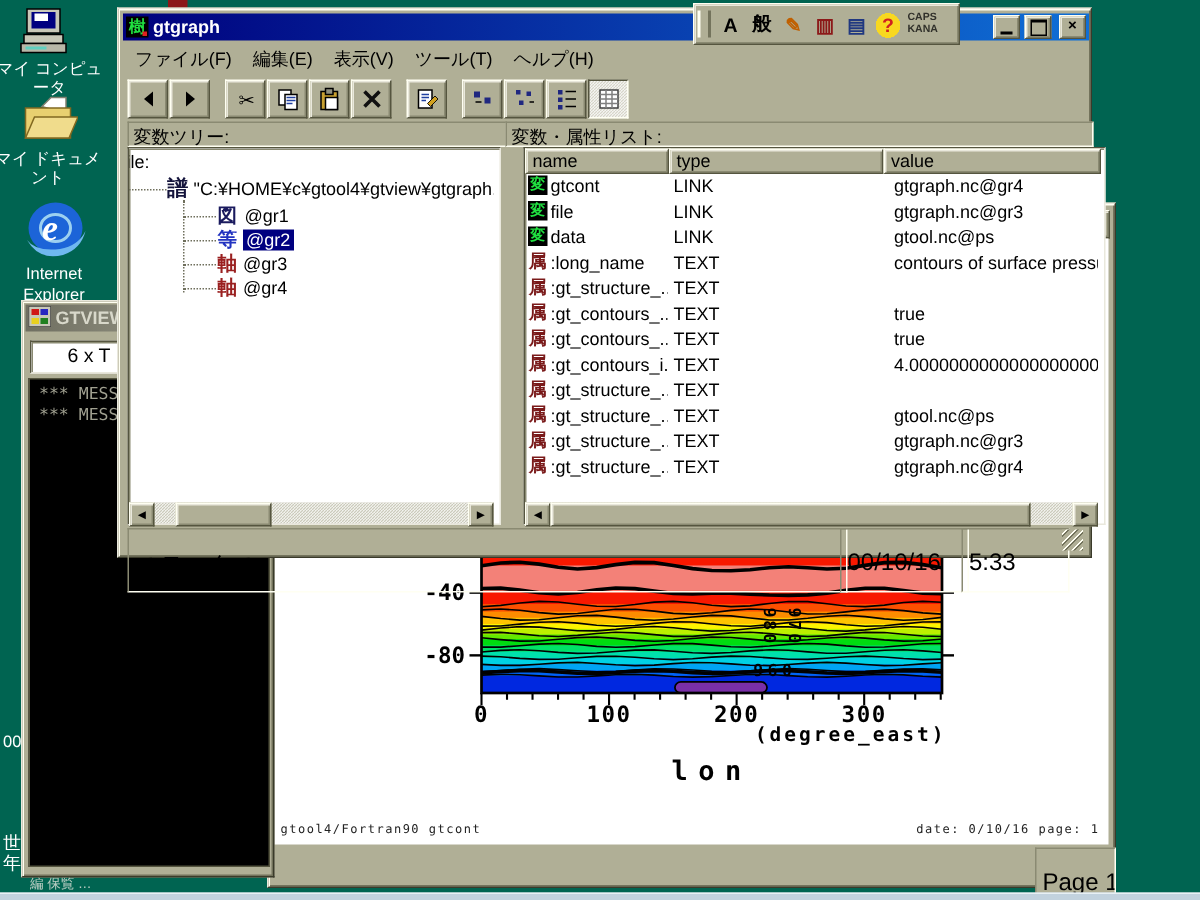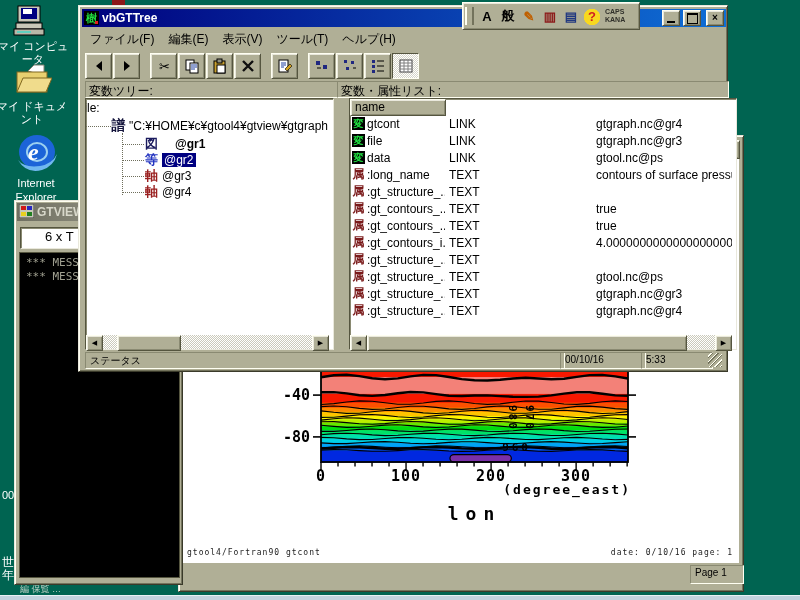--- a/index.html
+++ b/index.html
@@ -11,21 +11,21 @@
     box-shadow:inset 1px 1px 0 #fffff2,inset -1px -1px 0 #73735c;}
   .raised{background:#b0af96;border:1px solid;border-color:#fffff2 #55553f #55553f #fffff2;
     box-shadow:inset 1px 1px 0 #e9e8dc,inset -1px -1px 0 #8a8a72;}
   .pressed{background-color:#d6d5c8;border:1px solid;border-color:#55553f #fffff2 #fffff2 #55553f;
     background-image:linear-gradient(45deg,#fff 25%,transparent 25%,transparent 75%,#fff 75%),
                      linear-gradient(45deg,#fff 25%,transparent 25%,transparent 75%,#fff 75%);
     background-size:2px 2px;background-position:0 0,1px 1px;}
   .sunken{background:#fff;border:1px solid;border-color:#55553f #e9e8dc #e9e8dc #55553f;
     box-shadow:inset 1px 1px 0 #8a8a72;}
   .statuscell{border:1px solid;border-color:#8a8a72 #fffff2 #fffff2 #8a8a72;
-    padding:1px 4px;font-size:10px;overflow:hidden;white-space:nowrap;}
+    padding:14px 4px;font-size:16px;overflow:hidden;white-space:nowrap;}
   .titlebar{display:flex;align-items:center;gap:3px;padding:0 2px;height:18px;
     background:linear-gradient(90deg,#00007d,#0f6fd6);color:#fff;font-weight:bold;font-size:12px;}
   .titlebar.inactive{background:linear-gradient(90deg,#6f6f61,#a9a896);color:#d8d8ca;}
   .cap-btn{width:16px;height:14px;display:inline-flex;align-items:center;justify-content:center;
     font-size:10px;font-weight:bold;color:#000;line-height:1;}
   .appicon{width:15px;height:14px;background:#000;color:#20e040;font-size:11px;line-height:14px;
     text-align:center;position:relative;flex:none;}
   .appicon i{position:absolute;right:1px;bottom:1px;width:3px;height:3px;background:#e02020;}
   
   .tb-btn{width:25px;height:24px;display:inline-flex;align-items:center;justify-content:center;margin-right:1px;}
@@ -202,21 +202,21 @@
       <div class="mono" style="color:#a0a090;font-size:11px;line-height:14px;padding:3px 0 0 6px;">
         <div>*** MESS</div>
         <div>*** MESS</div>
       </div>
     </div>
   </div>
 
   <div class="abs win" style="left:78px;top:5px;width:648px;height:365px;z-index:3;">
     <div class="titlebar abs" style="left:3px;top:3px;width:640px;">
       <span class="appicon">樹<i></i></span>
-      <span style="flex:1;">vbGTTree</span>
+      <span style="flex:1;">gtgraph</span>
       <span class="cap-btn raised">
           <span style="width:8px;height:2px;background:#000;margin-top:7px;"></span>
         </span>
       <span class="cap-btn raised">
           <span style="width:9px;height:8px;border:1px solid #000;border-top-width:2px;"></span>
         </span>
       <span class="cap-btn raised" style="margin-left:2px;">×</span>
     </div>
     <div id="menubar" class="abs" style="left:4px;top:23px;width:636px;height:18px;"><span class="menu-item">ファイル(F)</span><span class="menu-item">編集(E)</span><span class="menu-item">表示(V)</span><span class="menu-item">ツール(T)</span><span class="menu-item">ヘルプ(H)</span></div>
     <div id="toolbar" class="abs" style="left:6px;top:44px;width:636px;height:26px;"><span class="tb-btn raised">
@@ -291,21 +291,21 @@
         <div class="dotted-h" style="left:-5px;top:27px;width:30px;"></div>
         <div class="tree-row" style="left:25px;top:19px;">
           <span class="kicon" style="color:#14143c;font-size:14px;">譜</span>
           <span style="margin-left:3px;">"C:¥HOME¥c¥gtool4¥gtview¥gtgraph.nc"</span>
         </div>
         <div class="dotted-v" style="left:36px;top:34px;height:62px;"></div>
         <div id="tree-nodes">
             <div class="dotted-h" style="left: 36px; top: 45px; width: 22px;"></div>
             <div class="tree-row" style="left: 58px; top: 37px;">
               <span class="kicon" style="color: rgb(26, 26, 94); font-size: 13px;">図</span>
-              <span style="margin-left: 16px; font-weight: bold;">@gr1</span>
+              <span style="margin-left: 4px;">@gr1</span>
             </div>
             <div class="dotted-h" style="left: 36px; top: 61px; width: 22px;"></div>
             <div class="tree-row" style="left: 58px; top: 53px;">
               <span class="kicon" style="color: rgb(34, 51, 192); font-size: 13px;">等</span>
               <span class="sel" style="margin-left: 3px;">@gr2</span>
             </div>
             <div class="dotted-h" style="left: 36px; top: 77px; width: 22px;"></div>
             <div class="tree-row" style="left: 58px; top: 69px;">
               <span class="kicon" style="color: rgb(154, 32, 32); font-size: 13px;">軸</span>
               <span style="margin-left: 3px;">@gr3</span>
@@ -320,20 +320,22 @@
       <div class="hscroll" style="left:0;bottom:0;width:243px;">
         <span class="sb-arrow raised">◀</span>
         <span class="sb-thumb raised" style="width:62px;margin-left:14px;"></span>
         <span class="sb-arrow raised" style="margin-left:auto;">▶</span>
       </div>
     </div>
 
     <div class="abs sunken" style="left:270px;top:92px;width:386px;height:250px;">
       <div id="list-header" class="abs" style="left:0;top:0;width:382px;height:15px;">
           <div class="hdr-cell raised" style="left: 0px; width: 86px;">name</div>
+          <div class="hdr-cell raised" style="left: 96px; width: 133px;">type</div>
+          <div class="hdr-cell raised" style="left: 239px; width: 135px;">value</div>
         </div>
       <div id="list-rows" class="abs" style="left:0;top:16px;width:382px;height:216px;overflow:hidden;">
           <div class="row" style="top: 0px;">
             <span class="kicon" style="background: rgb(0, 0, 0); color: rgb(32, 224, 64); width: 13px; height: 13px; font-size: 10px; line-height: 13px; margin: 0px 2px;">変</span>
             <span class="cell" style="width: 78px;">gtcont</span>
             <span class="cell" style="width: 143px; padding-left: 4px;">LINK</span>
             <span class="cell" style="width: 140px; padding-left: 4px;">gtgraph.nc@gr4</span>
           </div>
           <div class="row" style="top: 17px;">
             <span class="kicon" style="background: rgb(0, 0, 0); color: rgb(32, 224, 64); width: 13px; height: 13px; font-size: 10px; line-height: 13px; margin: 0px 2px;">変</span>

